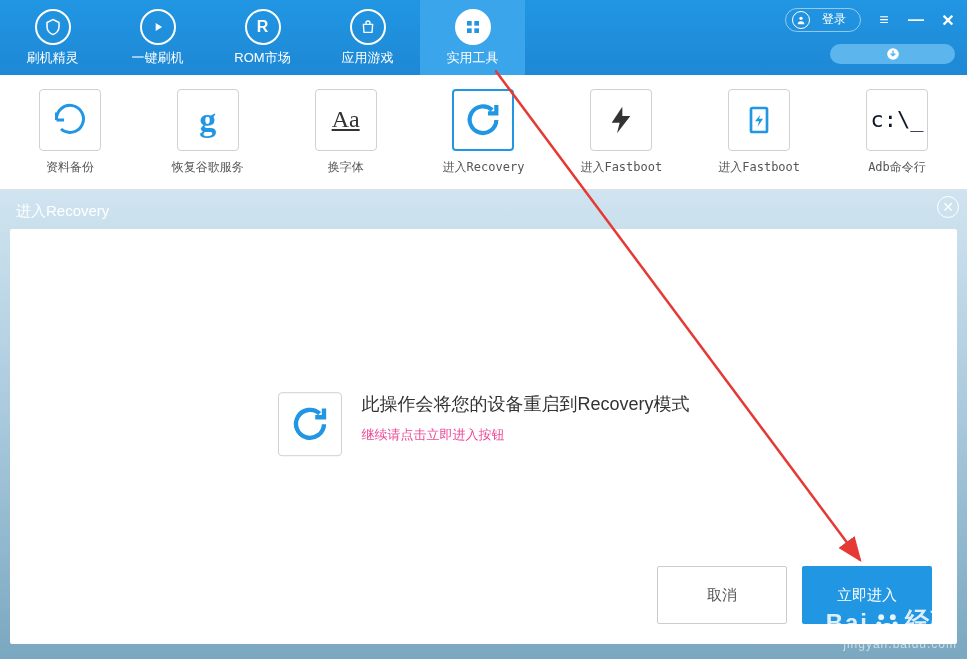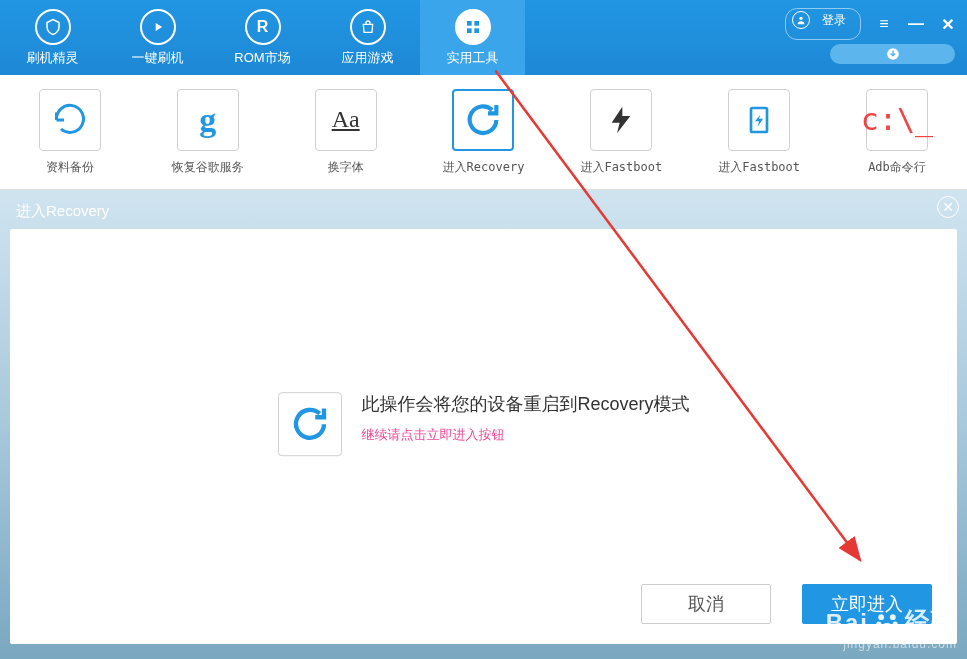--- a/index.html
+++ b/index.html
@@ -5,21 +5,21 @@
 * { margin: 0; padding: 0; box-sizing: border-box; }
 body { font-family: "Microsoft YaHei", Arial, sans-serif; width: 967px; height: 659px; overflow: hidden; background: #f0f0f0; position: relative; }
 
 
 .header { background: linear-gradient(to bottom, #2196e3 0%, #1e88d5 100%); height: 75px; display: flex; align-items: stretch; color: #fff; position: relative; }
 .nav-item { width: 105px; display: flex; flex-direction: column; align-items: center; justify-content: center; cursor: pointer; position: relative; }
 .nav-item.active { background: #3aa5ea; }
 .nav-icon-circle { width: 36px; height: 36px; border: 2px solid #fff; border-radius: 50%; display: flex; align-items: center; justify-content: center; margin-bottom: 4px; }
 .nav-label { font-size: 13px; color: #fff; }
 .header-right { position: absolute; right: 10px; top: 8px; display: flex; align-items: center; gap: 14px; }
-.login-btn { display: flex; align-items: flex-end; gap: 12px; border: 1px solid rgba(255,255,255,0.5); border-radius: 12px; padding: 2px 14px 10px 6px; font-size: 12px; color: #fff; cursor: pointer; }
+.login-btn { display: flex; align-items: flex-start; gap: 12px; border: 1px solid rgba(255,255,255,0.5); border-radius: 12px; padding: 2px 14px 2px 6px; font-size: 12px; color: #fff; cursor: pointer; }
 .login-avatar { width: 18px; height: 18px; border: 1.5px solid #fff; border-radius: 50%; display: flex; align-items: center; justify-content: center; }
 .win-btn { color: #fff; cursor: pointer; font-size: 16px; font-weight: bold; width: 18px; text-align: center; }
 .download-pill { position: absolute; right: 12px; top: 44px; width: 125px; height: 20px; background: #5cb6ed; border-radius: 10px; display: flex; align-items: center; justify-content: center; cursor: pointer; }
 .download-pill svg { fill: #fff; }
 
 
 .tools-row { background: #fff; height: 115px; display: flex; align-items: center; justify-content: space-between; padding: 0 20px; border-bottom: 1px solid #e0e0e0; }
 .tool-item { display: flex; flex-direction: column; align-items: center; justify-content: center; cursor: pointer; width: 100px; }
 .tool-icon-box { width: 62px; height: 62px; border: 1px solid #d0d0d0; border-radius: 4px; background: #fff; display: flex; align-items: center; justify-content: center; margin-bottom: 8px; }
 .tool-item.selected .tool-icon-box { border: 2px solid #2196e3; }
@@ -30,21 +30,21 @@
 .panel-title { color: #fff; font-size: 15px; padding: 2px 6px 8px; font-family: "SimSun", "Microsoft YaHei", sans-serif; }
 .close-panel { position: absolute; right: 8px; top: 6px; width: 22px; height: 22px; border: 1.5px solid #fff; border-radius: 50%; color: #fff; display: flex; align-items: center; justify-content: center; cursor: pointer; font-size: 14px; }
 .panel-body { background: #fff; height: 415px; border-radius: 2px; position: relative; padding: 40px; }
 
 .confirm-box { position: absolute; top: 50%; left: 50%; transform: translate(-50%, -70%); display: flex; align-items: flex-start; gap: 20px; }
 .confirm-icon-box { width: 64px; height: 64px; border: 1px solid #d0d0d0; border-radius: 4px; display: flex; align-items: center; justify-content: center; }
 .confirm-text h3 { font-size: 18px; font-weight: normal; color: #333; margin-bottom: 10px; }
 .confirm-text p { font-size: 13px; color: #ec4899; }
 
 .button-row { position: absolute; bottom: 20px; right: 25px; display: flex; gap: 15px; }
-.btn { width: 130px; height: 40px; display: flex; align-items: center; justify-content: center; font-size: 18px; cursor: pointer; border-radius: 2px; margin-left: 16px; }
+.btn { width: 130px; height: 58px; display: flex; align-items: center; justify-content: center; font-size: 15px; cursor: pointer; border-radius: 2px; }
 .btn-cancel { background: #fff; border: 1px solid #ccc; color: #555; }
 .btn-primary { background: #2196e3; color: #fff; border: none; }
 
 .arrow-svg { position: absolute; top: 70px; left: 495px; width: 385px; height: 500px; pointer-events: none; z-index: 100; }
 
 .watermark { position: absolute; right: 10px; bottom: 8px; color: rgba(255,255,255,0.85); text-align: right; z-index: 101; pointer-events: none; }
 .wm-main { font-size: 24px; font-weight: bold; letter-spacing: 2px; display: flex; align-items: flex-end; justify-content: flex-end; gap: 4px; }
 .wm-url { font-size: 12px; opacity: 0.7; letter-spacing: 1px; }
 </style>
 </head>
@@ -156,21 +156,21 @@
     <div class="tool-icon-box">
       <svg width="32" height="32" viewBox="0 0 24 24" fill="none" stroke="#2196e3" stroke-width="2">
           <rect x="6" y="3" width="12" height="18" rx="1"></rect>
           <path d="M13 8 L9 13 H12 L11 17 L15 11 H12 Z" fill="#2196e3" stroke="none"></path>
         </svg>
     </div>
     <span class="tool-label">进入Fastboot</span>
   </div>
   <div class="tool-item">
     <div class="tool-icon-box">
-      <span style="font-family:Consolas,monospace;font-size:30px;color:#ef4444">c:\_</span>
+      <span style="font-family:Consolas,monospace;font-size:22px;color:#0f172a">c:\_</span>
     </div>
     <span class="tool-label">Adb命令行</span>
   </div>
 </div>
 
 <div class="content">
   <div class="panel-title">进入Recovery</div>
   <div class="close-panel">✕</div>
   <div class="panel-body">
     <div class="confirm-box">

